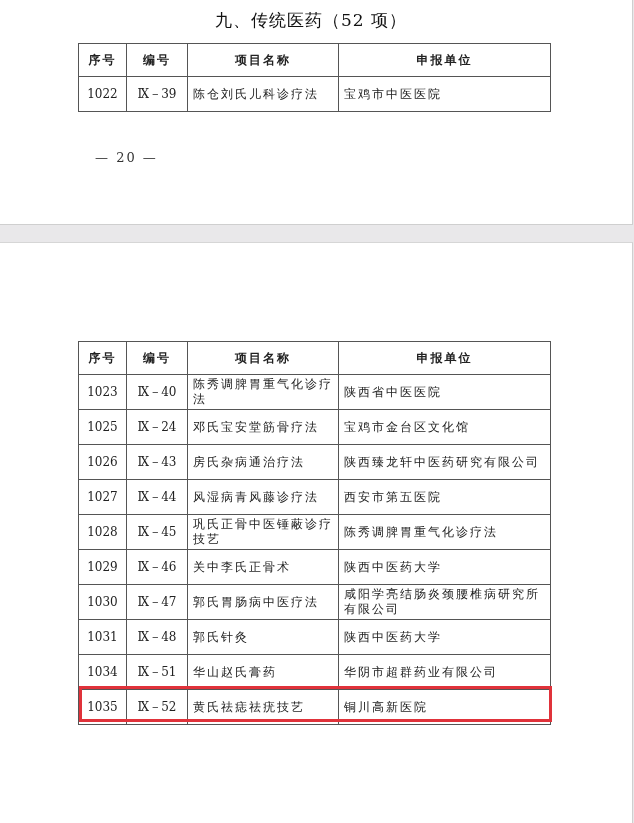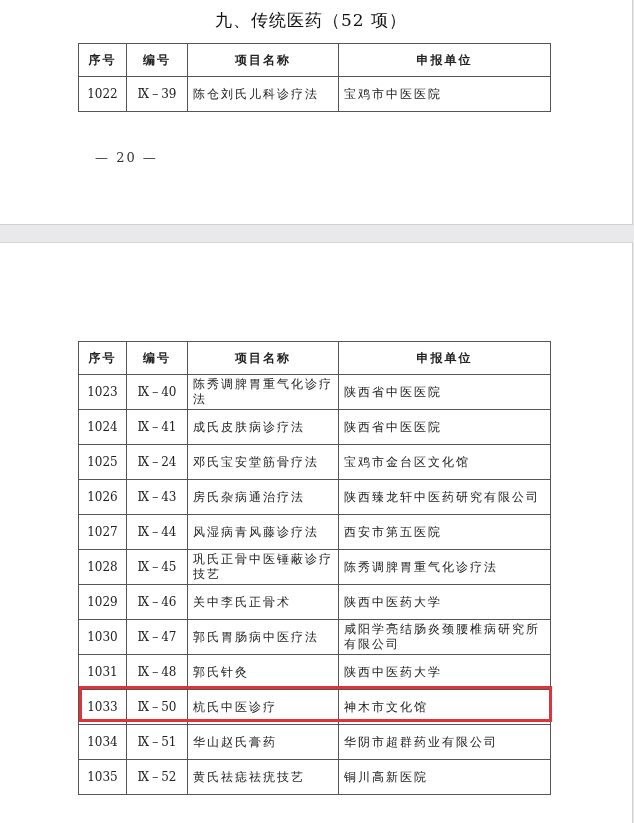--- a/index.html
+++ b/index.html
@@ -89,26 +89,20 @@
     <th>项目名称</th>
     <th>申报单位</th>
   </tr>
   <tr class="r">
     <td class="c">1023</td>
     <td class="c">Ⅸ－40</td>
     <td class="l">陈秀调脾胃重气化诊疗法</td>
     <td class="l">陕西省中医医院</td>
   </tr>
   <tr class="r">
-    <td class="c">1024</td>
-    <td class="c">Ⅸ－41</td>
-    <td class="l">成氏皮肤病诊疗法</td>
-    <td class="l">陕西省中医医院</td>
-  </tr>
-  <tr class="r">
     <td class="c">1025</td>
     <td class="c">Ⅸ－24</td>
     <td class="l">邓氏宝安堂筋骨疗法</td>
     <td class="l">宝鸡市金台区文化馆</td>
   </tr>
   <tr class="r">
     <td class="c">1026</td>
     <td class="c">Ⅸ－43</td>
     <td class="l">房氏杂病通治疗法</td>
     <td class="l">陕西臻龙轩中医药研究有限公司</td>
@@ -137,26 +131,20 @@
     <td class="l">郭氏胃肠病中医疗法</td>
     <td class="l">咸阳学亮结肠炎颈腰椎病研究所有限公司</td>
   </tr>
   <tr class="r">
     <td class="c">1031</td>
     <td class="c">Ⅸ－48</td>
     <td class="l">郭氏针灸</td>
     <td class="l">陕西中医药大学</td>
   </tr>
   <tr class="r">
-    <td class="c">1033</td>
-    <td class="c">Ⅸ－50</td>
-    <td class="l">杭氏中医诊疗</td>
-    <td class="l">神木市文化馆</td>
-  </tr>
-  <tr class="r">
     <td class="c">1034</td>
     <td class="c">Ⅸ－51</td>
     <td class="l">华山赵氏膏药</td>
     <td class="l">华阴市超群药业有限公司</td>
   </tr>
   <tr class="r">
     <td class="c">1035</td>
     <td class="c">Ⅸ－52</td>
     <td class="l">黄氏祛痣祛疣技艺</td>
     <td class="l">铜川高新医院</td>

